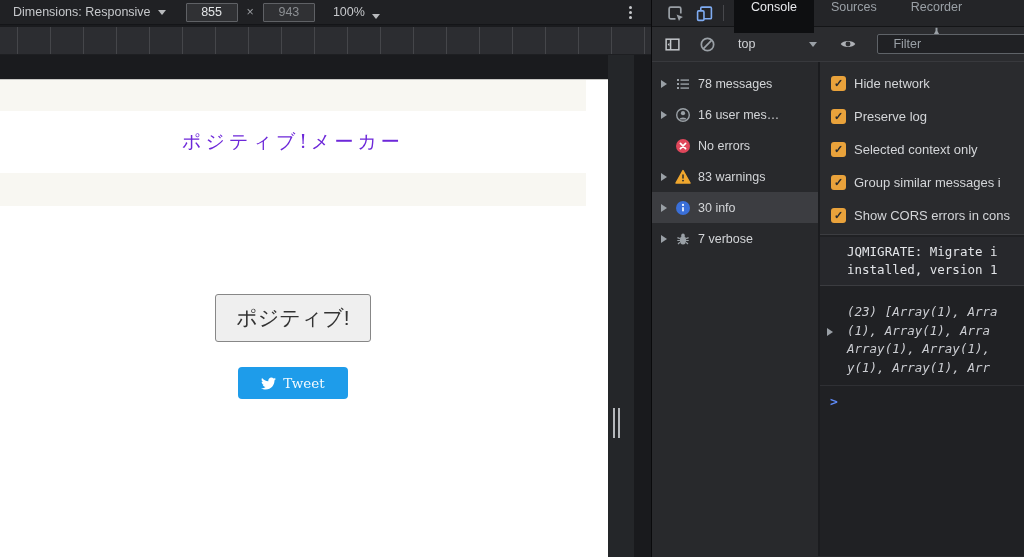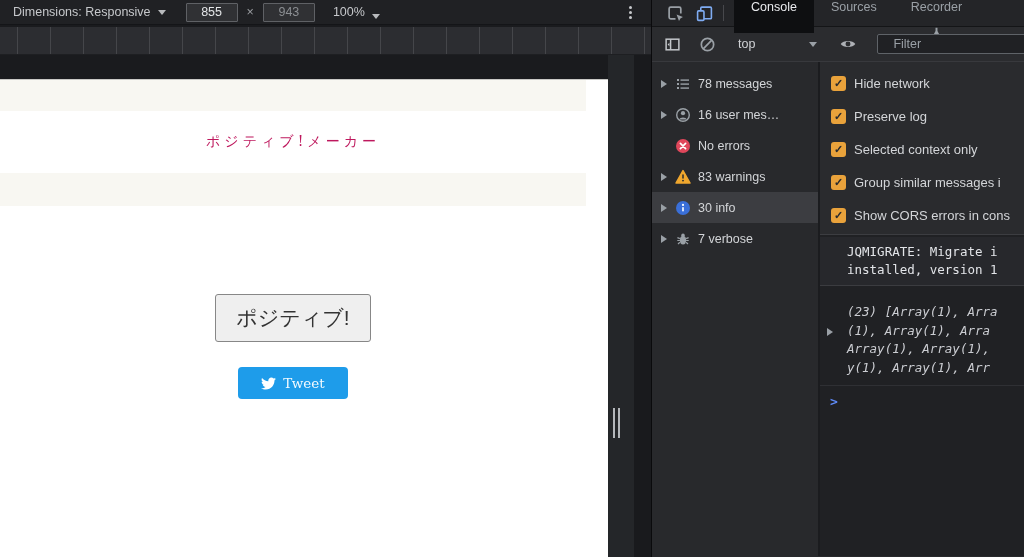--- a/index.html
+++ b/index.html
@@ -30,21 +30,21 @@
            background-image:repeating-linear-gradient(90deg,#45464a 0 1px,transparent 1px 33px);
            background-position:17px 0; }
   .viewport { position:absolute; left:0; top:55px; width:651px; height:502px; background:#1a1b1e; }
 
   .page { position:absolute; left:0; top:24px; width:608px; height:478px; background:#ffffff;
           border-top:1px solid #c9c9c6; font-family:"DejaVu Serif","Liberation Serif",serif; }
   .page .inner { padding-right:22px; }
   .cream { background:#f8f7f2; }
   .sec-cream1 { height:31px; }
   .sec-title { height:62px; display:flex; align-items:center; justify-content:center; }
-  .page-title { font-size:14px; letter-spacing:4px; color:#be185d; }
+  .page-title { font-size:19px; letter-spacing:4px; color:#6d28d9; }
   .sec-cream2 { height:33px; }
   .sec-main { height:283px; text-align:center; }
   .positive-btn { display:block; margin:88px auto 0; width:156px; height:48px;
                   background:#efefef; border:1px solid #878787; border-radius:3px;
                   font-size:21px; color:#333;
                   font-family:"Liberation Sans","DejaVu Sans",sans-serif; cursor:pointer; }
   .tweet-btn { display:flex; align-items:center; justify-content:center; gap:7px;
                margin:25px auto 0; width:110px; height:32px; border:none; border-radius:4px;
                color:rgba(255,255,255,.95); font-size:13.5px;
                font-family:"DejaVu Serif","Liberation Serif",serif; cursor:pointer; }

